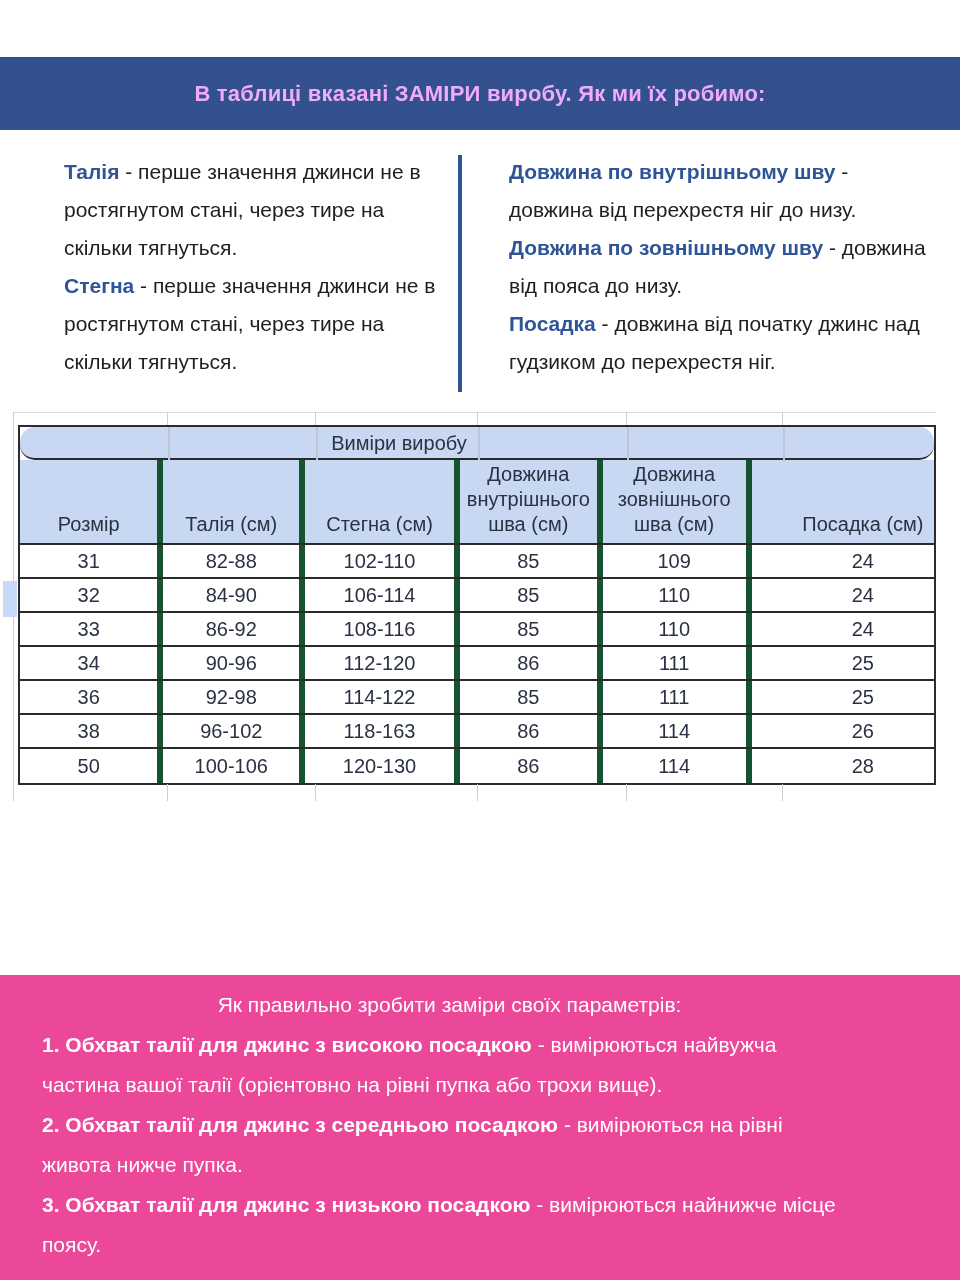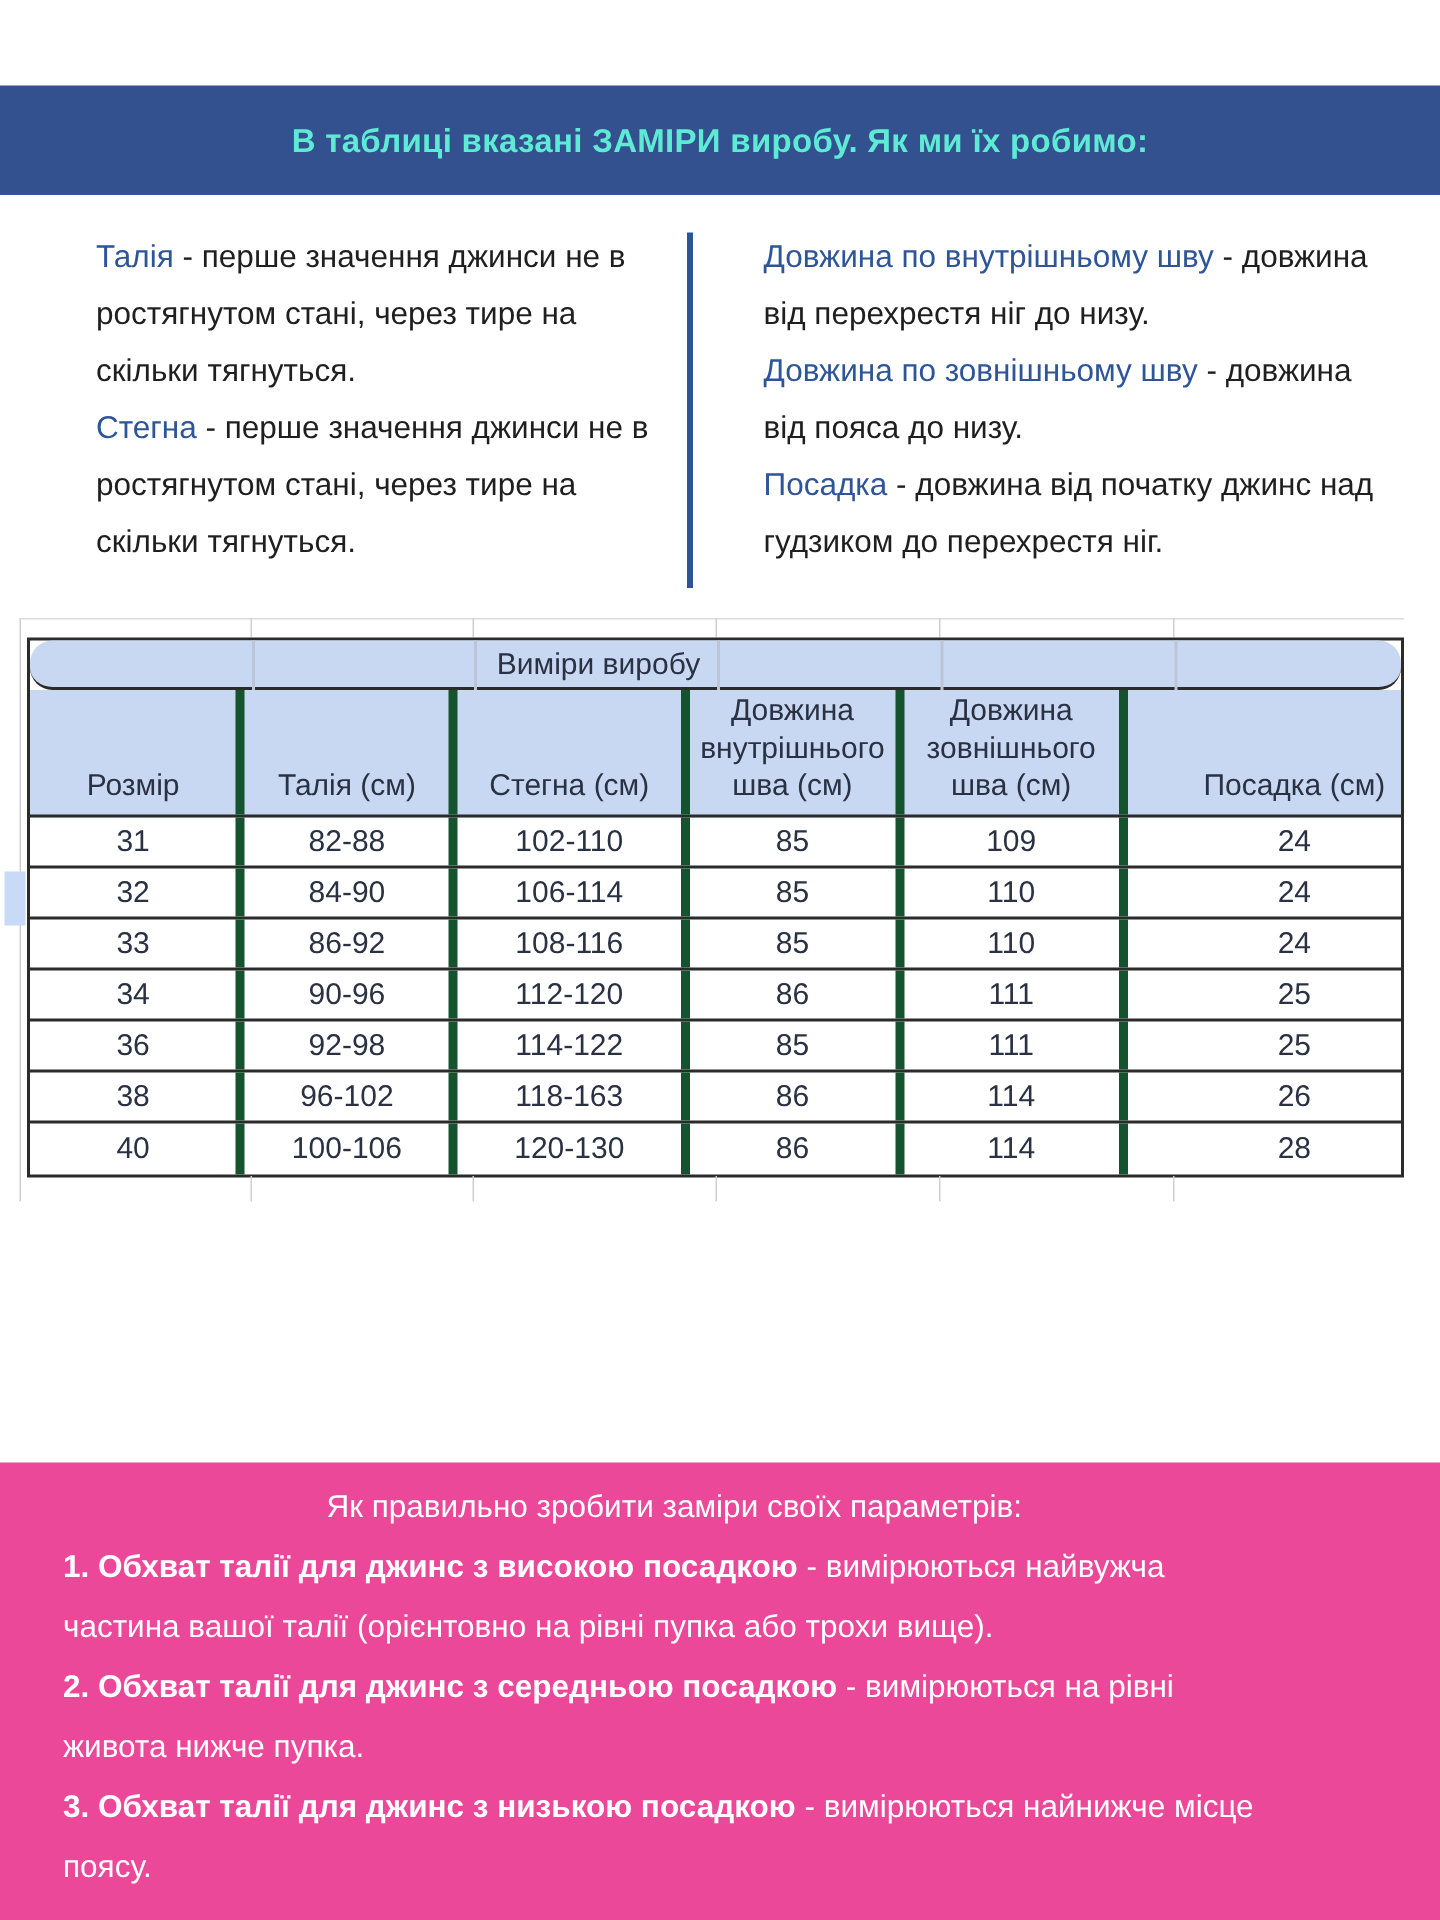--- a/index.html
+++ b/index.html
@@ -6,32 +6,32 @@
   body{
     width:960px;height:1280px;position:relative;background:#ffffff;
     font-family:"Liberation Sans","DejaVu Sans",sans-serif;
     color:#1f1f1f;overflow:hidden;
   }
   
   .banner{
     position:absolute;left:0;top:57px;width:960px;height:73px;
     background:#33518f;display:flex;align-items:center;justify-content:center;
   }
-  .banner-title{color:#5eead4;font-size:22px;font-weight:bold;letter-spacing:.2px;}
+  .banner-title{color:#f0abfc;font-size:22px;font-weight:bold;letter-spacing:.2px;}
   
   .defs-left{
     position:absolute;left:64px;top:153px;width:375px;
     font-size:21px;line-height:38px;
   }
   .defs-right{
     position:absolute;left:509px;top:153px;width:420px;
     font-size:21px;line-height:38px;
   }
   .defs-left p,.defs-right p{margin:0;}
-  .term{color:#2e5597;font-weight:normal;}
+  .term{color:#2e5597;font-weight:bold;}
   .v-divider{
     position:absolute;left:458px;top:155px;width:4px;height:237px;
     background:#2f5496;
   }
   
   .sheet-table{
     position:absolute;left:18px;top:425px;width:918px;
     border:2px solid #2b2b2b;box-sizing:border-box;background:#ffffff;
     color:#2a3142;font-size:20px;
   }
@@ -156,21 +156,21 @@
   </div>
   <div class="t-row data-row">
     <div class="t-cell c0">38</div>
     <div class="t-cell c1">96-102</div>
     <div class="t-cell c2">118-163</div>
     <div class="t-cell c3">86</div>
     <div class="t-cell c4">114</div>
     <div class="t-cell c5">26</div>
   </div>
   <div class="t-row data-row">
-    <div class="t-cell c0">40</div>
+    <div class="t-cell c0">50</div>
     <div class="t-cell c1">100-106</div>
     <div class="t-cell c2">120-130</div>
     <div class="t-cell c3">86</div>
     <div class="t-cell c4">114</div>
     <div class="t-cell c5">28</div>
   </div>
 </div>
 
 <div class="sel-mark"></div>
 

